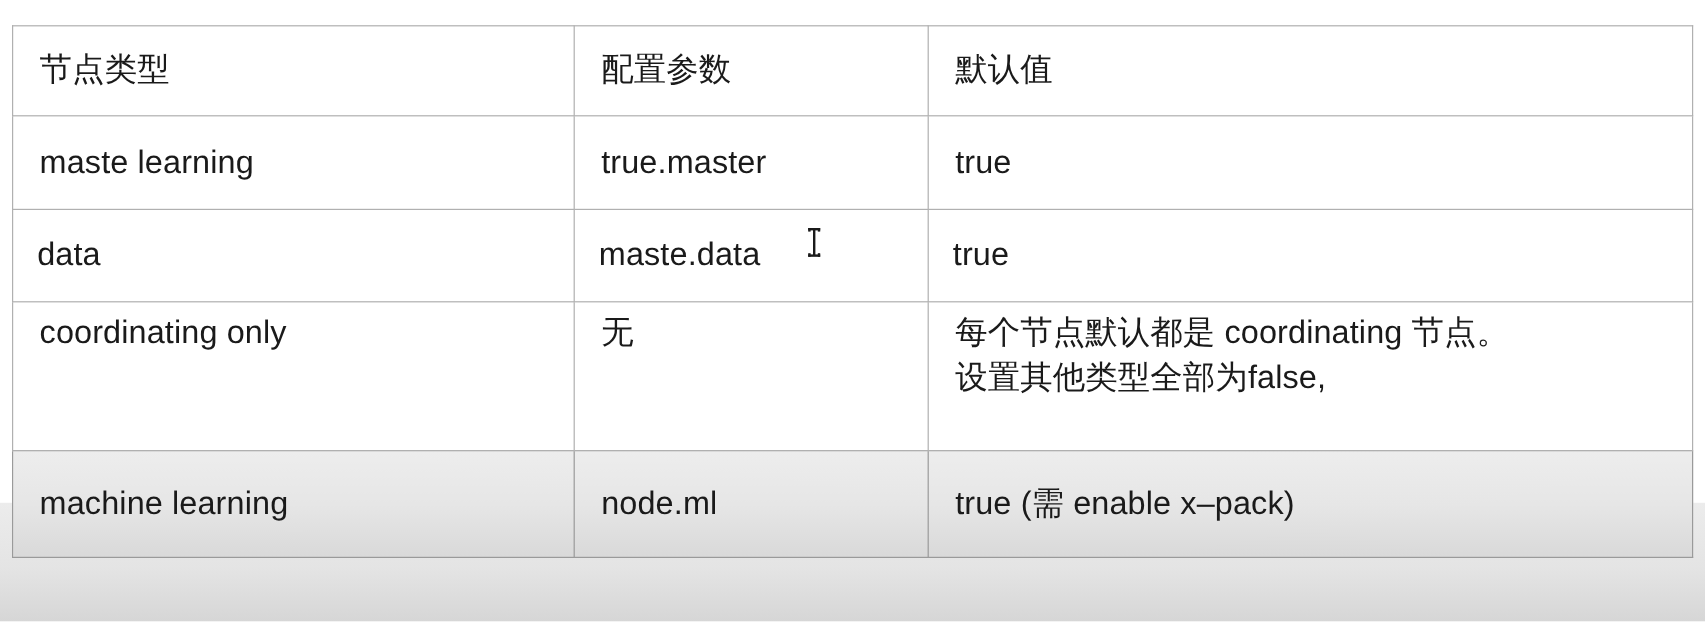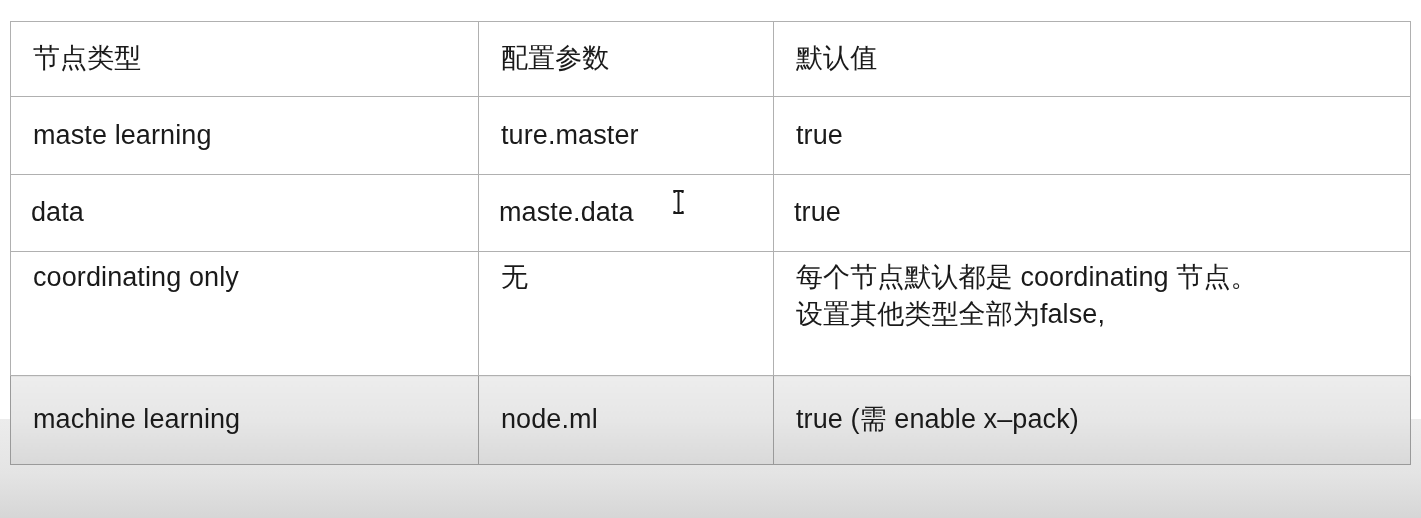--- a/index.html
+++ b/index.html
@@ -98,21 +98,21 @@
     </colgroup>
     <tbody>
       <tr class="r-header">
         <td>节点类型</td>
         <td>配置参数</td>
         <td>默认值</td>
       </tr>
 
       <tr class="r-master">
         <td>maste learning</td>
-        <td>ture.master</td>
+        <td>true.master</td>
         <td>true</td>
       </tr>
 
       <tr class="r-data">
         <td>data</td>
         <td>maste.data</td>
         <td>true</td>
       </tr>
 
 

